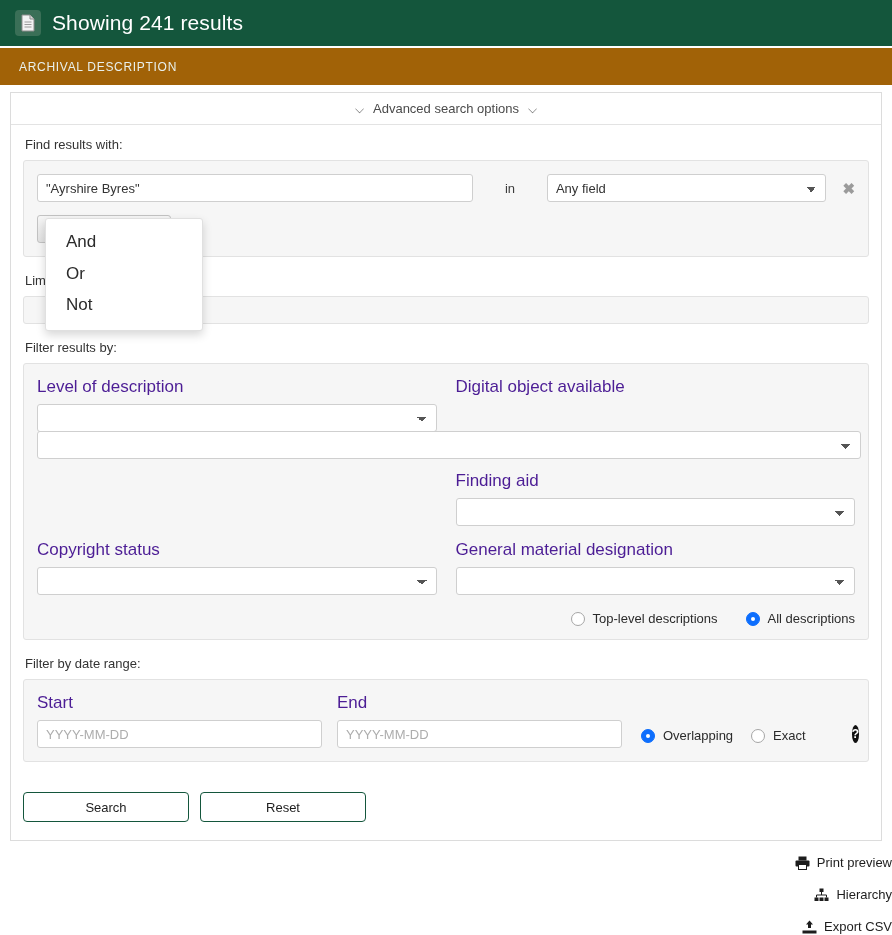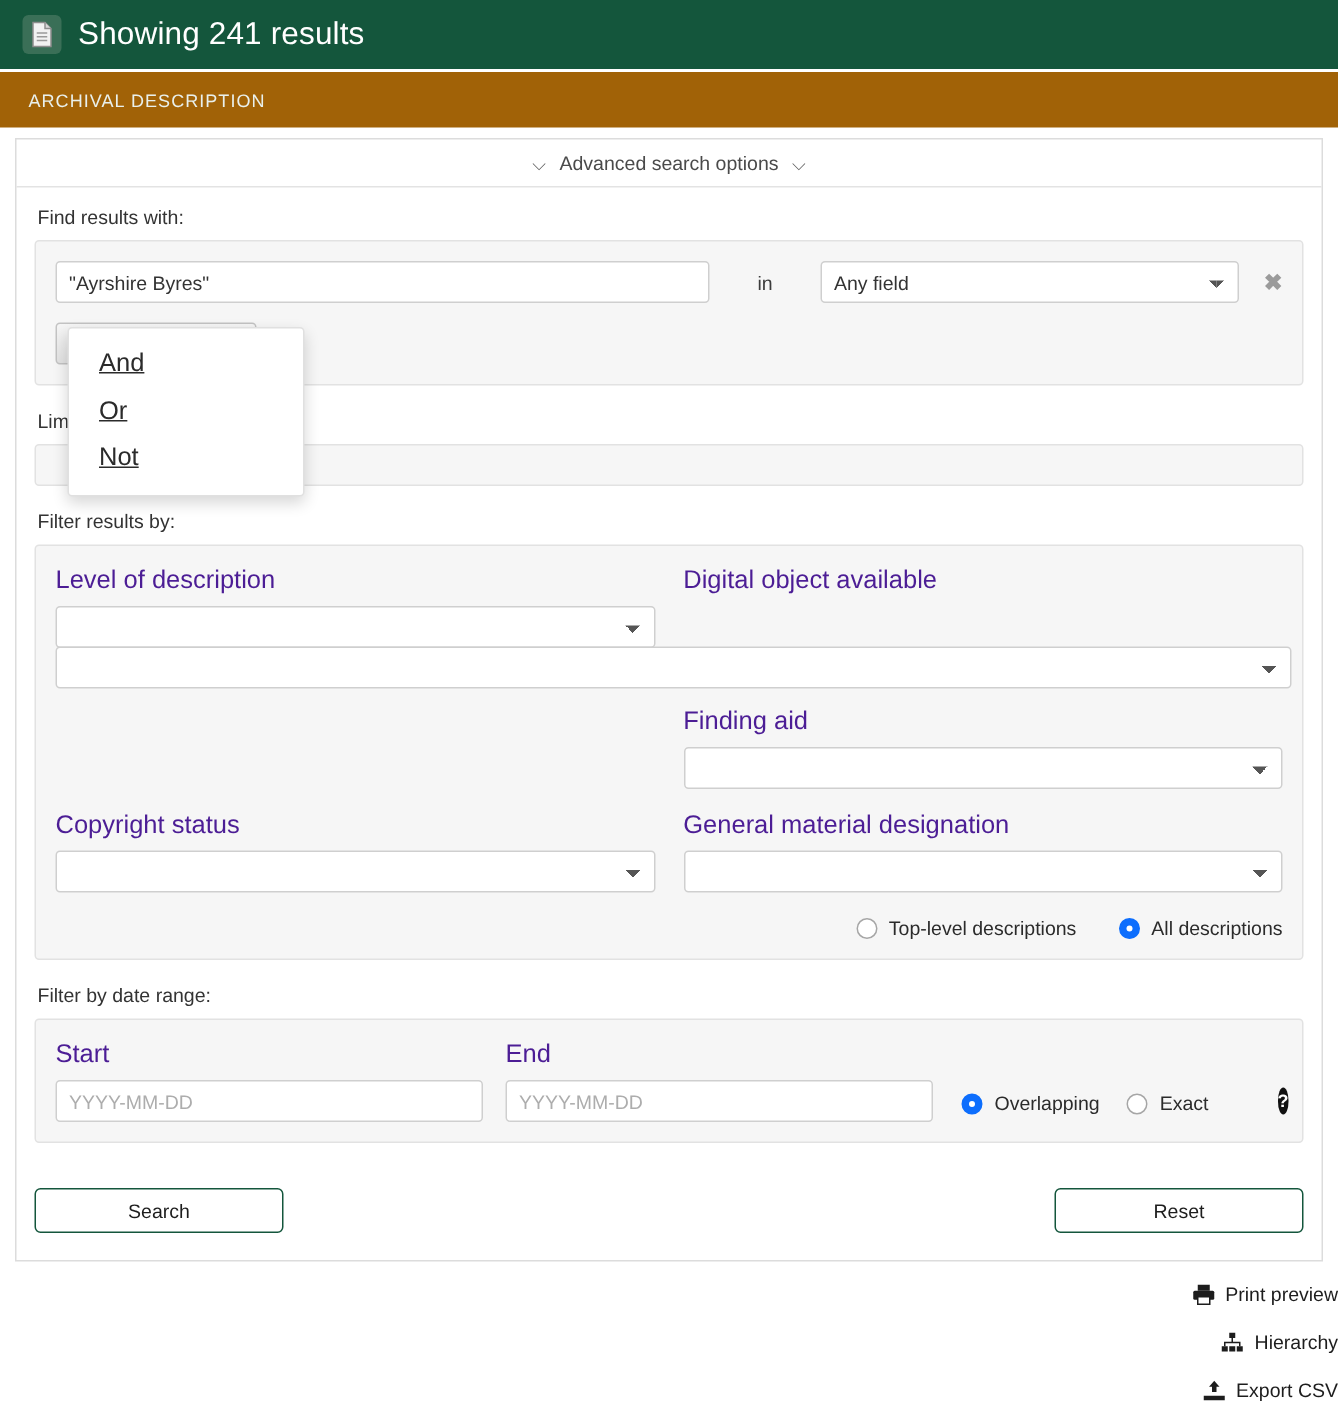--- a/index.html
+++ b/index.html
@@ -167,21 +167,20 @@
     position: absolute;
     left: 21px;
     top: 57px;
     width: 158px;
     background: #ffffff;
     border: 1px solid #e0e0e0;
     border-radius: 3px;
     box-shadow: 0 4px 10px rgba(0,0,0,0.16);
     padding: 7px 0 9px 0;
     z-index: 40;
-    text-decoration: underline;
   }
   .dropdown-menu .mi {
     padding: 3px 20px;
     font-size: 17px;
     color: #2b2b2b;
     cursor: pointer;
     line-height: 1.5;
   }
 
   
@@ -276,21 +275,21 @@
     align-items: center;
     justify-content: center;
     margin-left: 46px;
     margin-bottom: 5px;
     cursor: pointer;
   }
 
   
   .actions {
     display: flex;
-    justify-content: space-between;
+    justify-content: flex-start;
     gap: 11px;
     padding: 14px 0 18px 0;
   }
   .btn-outline {
     width: 166px;
     height: 30px;
     border: 1.6px solid #14563c;
     border-radius: 4px;
     background: #ffffff;
     color: #1d1d1d;

